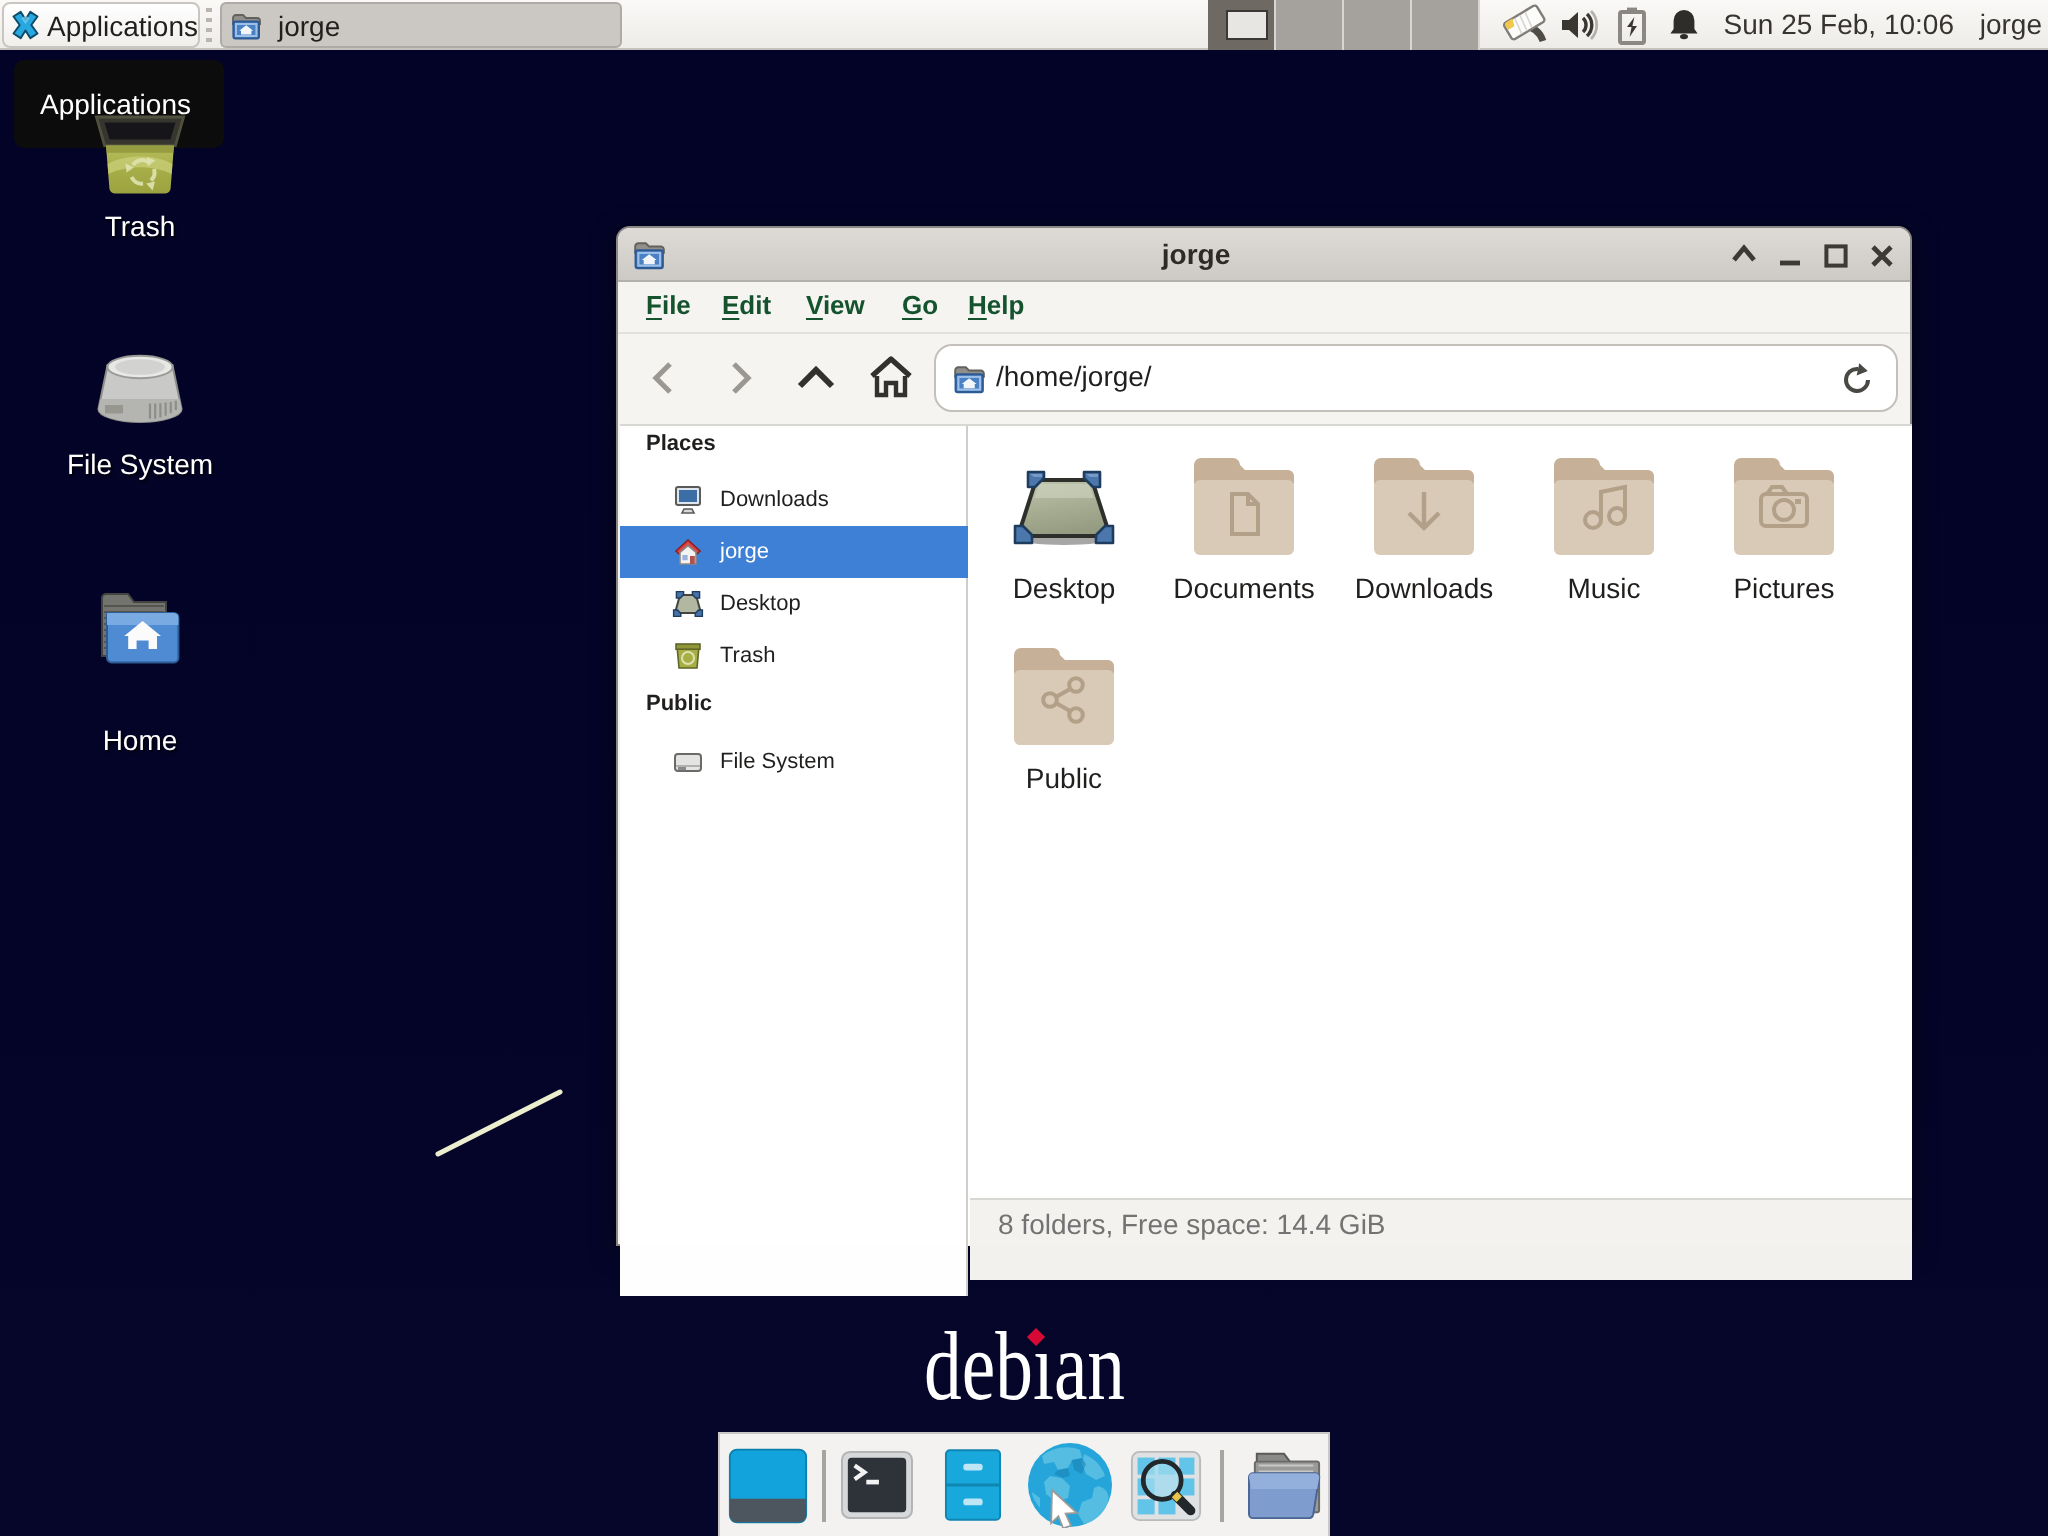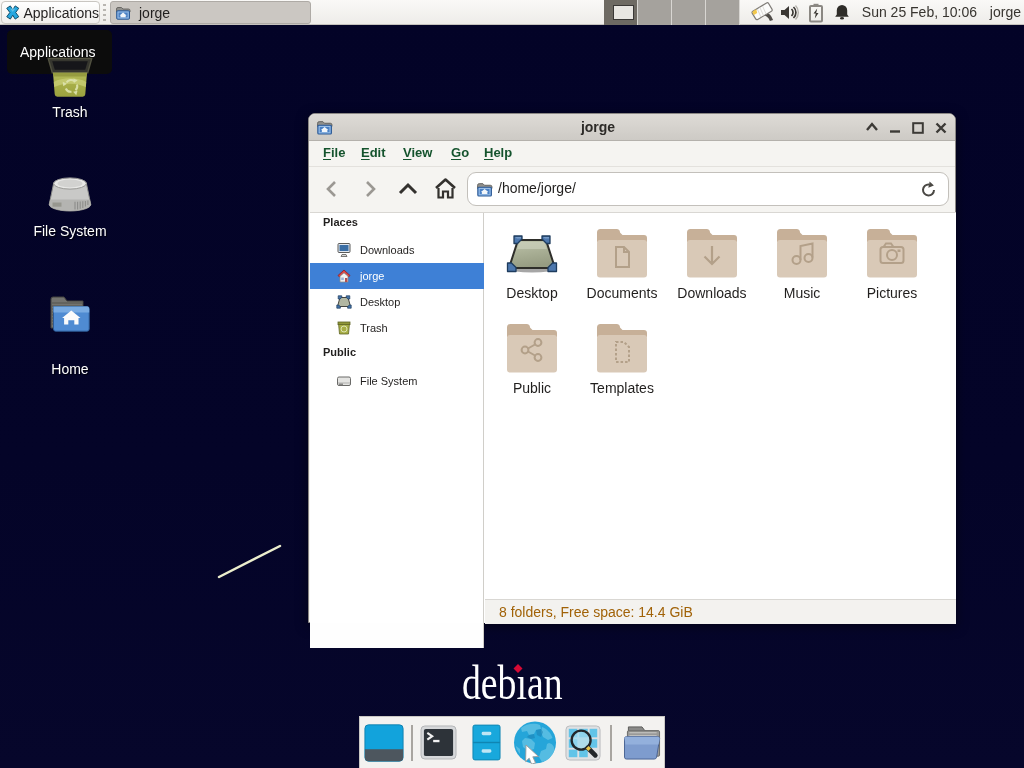--- a/index.html
+++ b/index.html
@@ -73,23 +73,23 @@
 #sidepane { position:absolute; left:0; top:0; width:174px; height:435px;
   background:rgba(255,255,255,.996); border-right:1px solid #d0cec9; font-size:11px; color:#211f1e; }
 .sphead { font-weight:bold; position:absolute; left:13px; }
 .sprow { position:absolute; left:0; width:174px; height:26px; display:flex; align-items:center; }
 .sprow svg { margin-left:26px; }
 .sprow span { margin-left:8px; }
 .sprow.sel { background:rgba(61,127,214,.996); color:#fff; }
 #filepane { position:absolute; left:175px; top:0; width:471px; height:386px; background:rgba(255,255,255,.996); }
 .ficon { position:absolute; width:90px; text-align:center; }
 .ficon .lbl { font-size:14px; color:#211f1e; margin-top:3px; }
-#statusbar { position:absolute; left:175px; top:386px; width:471px; height:25px;
+#statusbar { position:absolute; left:175px; top:386px; width:471px; height:41px;
   background:rgba(243,242,239,.996); border-top:1px solid #d9d7d3;
-  font-size:14px; color:#a16207; line-height:24px; }
+  font-size:14px; color:#737373; line-height:24px; }
 #statusbar span { margin-left:14px; }
 
 
 #debian { position:absolute; left:462px; top:655px; z-index:1; }
 
 
 #dock { position:absolute; left:359px; top:716px; width:306px; height:52px;
   background:rgba(244,243,241,.996); border:1px solid #cac8c4; border-bottom:none; z-index:3;
   display:flex; align-items:center; }
 .dsep { width:2px; height:36px; background:#a8a5a0; margin-left:7px; margin-right:7px; flex:none; }
@@ -378,27 +378,20 @@
       <div class="ficon" style="left:362px; top:15px;">
         <svg width="52" height="50" viewBox="0 0 52 50">
             <use href="#folder"></use>
             <rect x="14.5" y="19" width="23" height="16" rx="2.5" fill="none" stroke="#b3a089" stroke-width="2"></rect>
             <circle cx="26" cy="27" r="5" fill="none" stroke="#b3a089" stroke-width="2"></circle>
             <path d="M17.5 19 l2.5 -3.5 h5 l2.5 3.5" fill="none" stroke="#b3a089" stroke-width="2"></path>
             <rect x="31.5" y="21.5" width="3" height="2.5" fill="#b3a089"></rect>
           </svg>
         <div class="lbl">Pictures</div>
       </div>
-      <div class="ficon" style="left:92px; top:110px;">
-        <svg width="52" height="50" viewBox="0 0 52 50">
-            <use href="#folder"></use>
-            <path d="M20 19 h8 l5 5 v15 h-13 z" fill="none" stroke="#b3a089" stroke-width="2" stroke-dasharray="2.5 2"></path>
-          </svg>
-        <div class="lbl">Templates</div>
-      </div>
     </div>
     <div id="statusbar"><span>8 folders, Free space: 14.4 GiB</span></div>
   </div>
 </div>
 
 <svg width="0" height="0" style="position:absolute">
   <defs>
     <g id="folder">
       <path d="M1 14 L1 4.5 A3.5 3.5 0 0 1 4.5 1 L20.5 1 A3.5 3.5 0 0 1 24 4.5 L26.5 7 L48 7 A3 3 0 0 1 51 10 L51 14 Z" fill="#c7b098"></path>
       <rect x="1" y="12" width="50" height="37.5" rx="3" fill="#d9c9b7"></rect>

